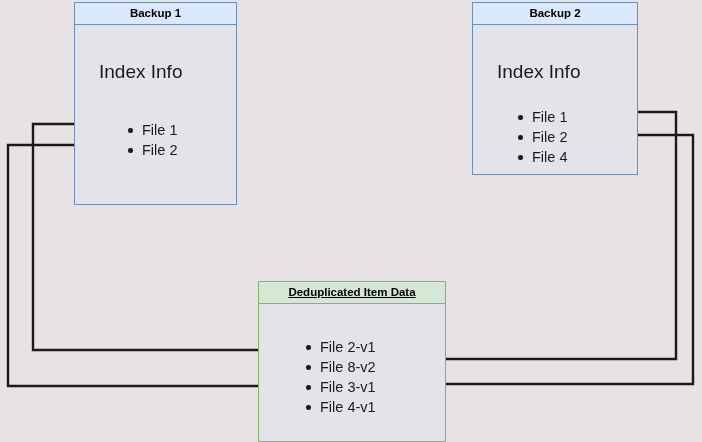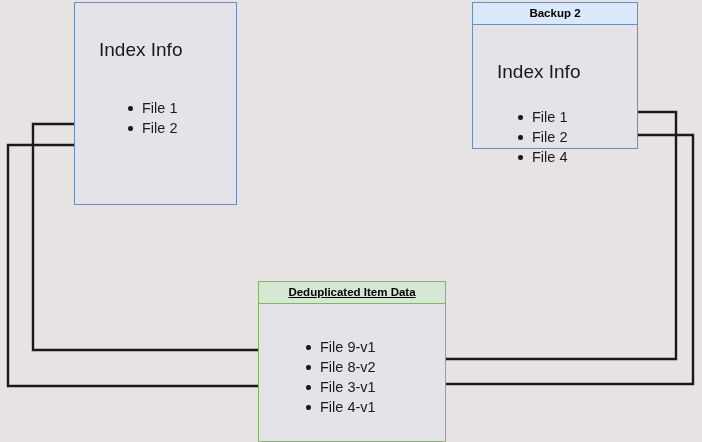--- a/index.html
+++ b/index.html
@@ -114,46 +114,47 @@
 
       <path d="M124,145 L8,145 L8,386 L299,386" marker-end="url(#arrowR)"></path>
 
       <path d="M601,112 L676,112 L676,359 L398,359" marker-end="url(#arrowL)"></path>
 
       <path d="M601,135 L693,135 L693,384 L398,384" marker-end="url(#arrowL)"></path>
     </g>
   </svg>
 
   <div class="node node-blue" style="left:74px; top:2px; width:163px; height:203px;">
+    <div class="node-header">Backup 1</div>
     <div class="node-body">
       <div class="caption" style="left:24px; top:36px;">Index Info</div>
       <ul class="bullets" style="left:52px; top:95px;">
         <li>File 1</li>
         <li>File 2</li>
       </ul>
     </div>
   </div>
 
-  <div class="node node-blue" style="left:472px; top:2px; width:166px; height:147px;">
+  <div class="node node-blue" style="left:472px; top:2px; width:166px; height:173px;">
     <div class="node-header">Backup 2</div>
     <div class="node-body">
       <div class="caption" style="left:24px; top:36px;">Index Info</div>
       <ul class="bullets" style="left:44px; top:82px;">
         <li>File 1</li>
         <li>File 2</li>
         <li>File 4</li>
       </ul>
     </div>
   </div>
 
   <div class="node node-green" style="left:258px; top:281px; width:188px; height:161px;">
     <div class="node-header">Deduplicated Item Data</div>
     <div class="node-body">
       <ul class="bullets" style="left:46px; top:33px;">
-        <li>File 9-v1</li>
+        <li>File 2-v1</li>
         <li>File 8-v2</li>
         <li>File 3-v1</li>
         <li>File 4-v1</li>
       </ul>
     </div>
   </div>
 
 </div>
 
 </body></html>

